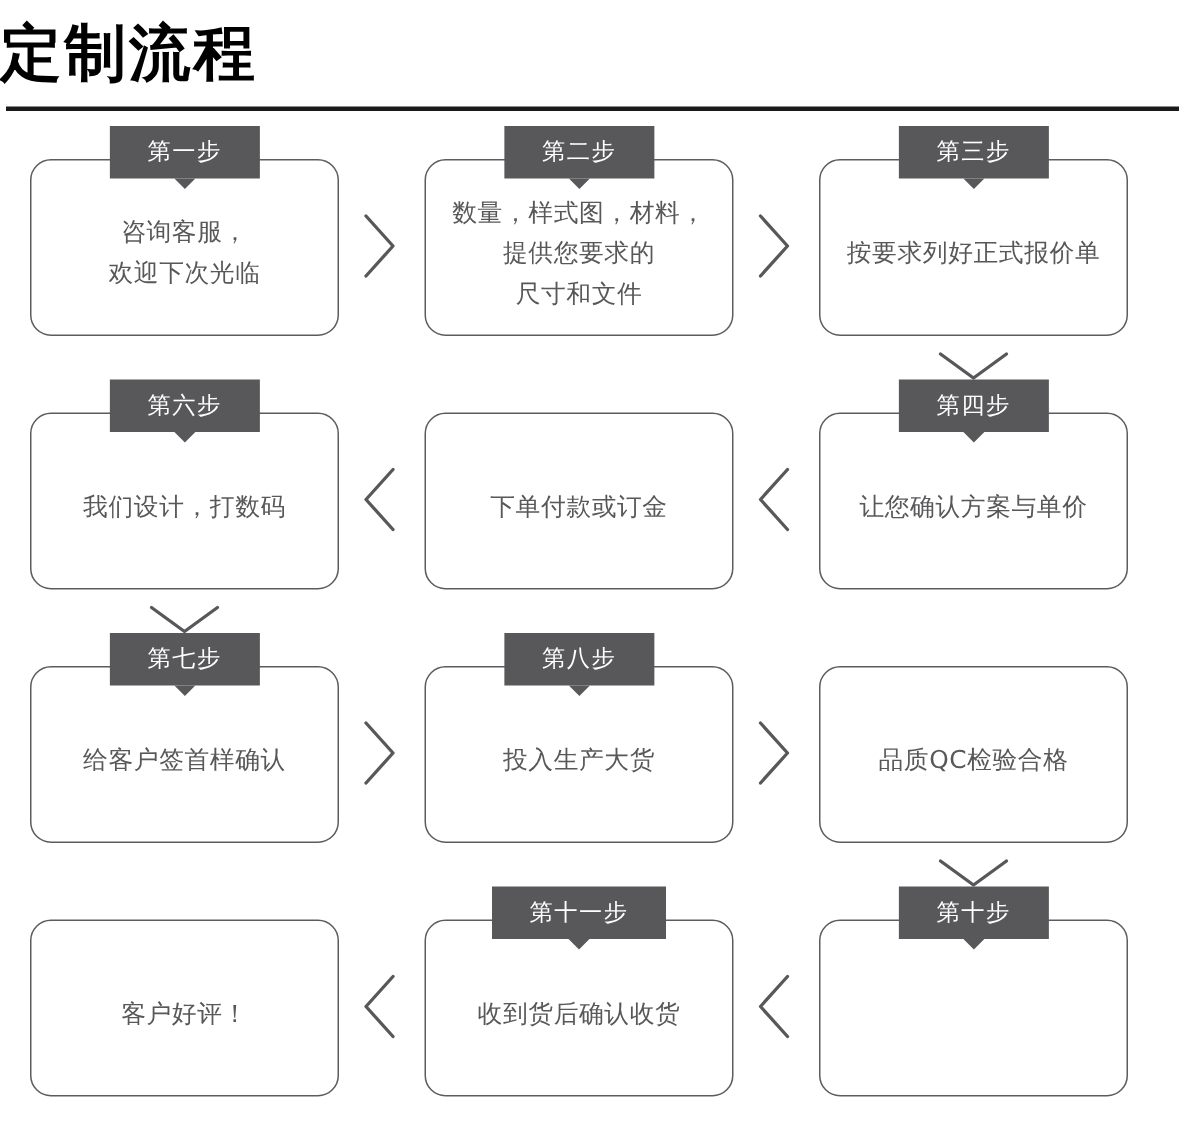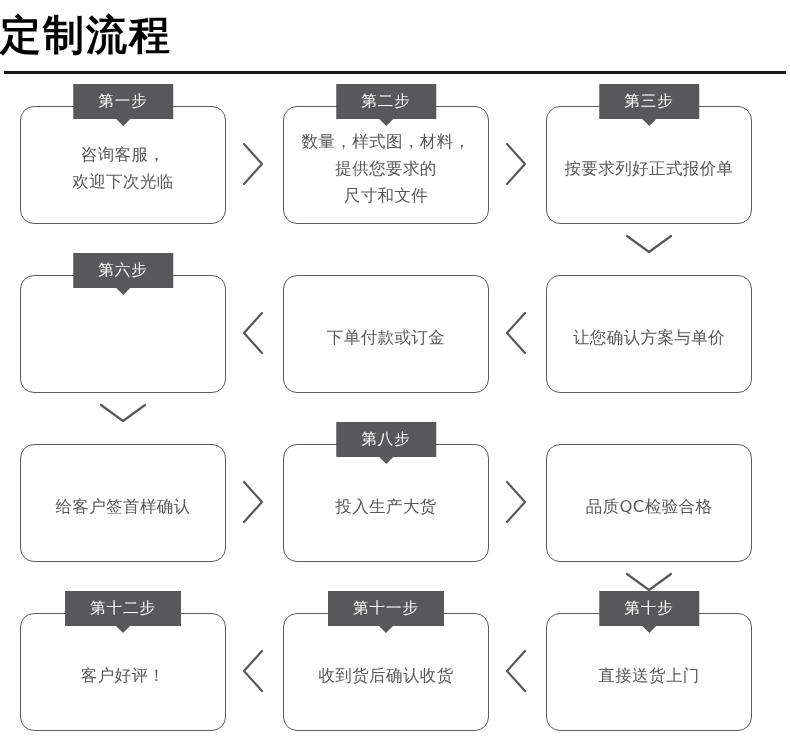--- a/index.html
+++ b/index.html
@@ -222,20 +222,21 @@
           <polyline points="6,6 28,22 50,6" fill="none" stroke="#58585a" stroke-width="2.2" stroke-linecap="round" stroke-linejoin="round"></polyline>
         </svg>
     </div>
   </div>
 
   <div class="row row-1">
 
     <div class="cell col-0">
       <div class="card"></div>
       <div class="card-text">
+        <span class="line">我们设计，打数码</span>
       </div>
       <div class="badge">
         <span>第六步</span>
         <span class="badge-notch"></span>
       </div>
     </div>
 
     <div class="chev-h after-col-0">
       <svg width="34" height="52" viewBox="0 0 34 52">
           <polyline points="26,6 8,26 26,46" fill="none" stroke="#58585a" stroke-width="2.2" stroke-linecap="round" stroke-linejoin="round"></polyline>
@@ -252,37 +253,45 @@
     <div class="chev-h after-col-1">
       <svg width="34" height="52" viewBox="0 0 34 52">
           <polyline points="26,6 8,26 26,46" fill="none" stroke="#58585a" stroke-width="2.2" stroke-linecap="round" stroke-linejoin="round"></polyline>
         </svg>
     </div>
 
     <div class="cell col-2">
       <div class="card"></div>
       <div class="card-text">
         <span class="line">让您确认方案与单价</span>
+      </div>
+      <div class="badge">
+        <span>第四步</span>
+        <span class="badge-notch"></span>
       </div>
     </div>
 
     <div class="chev-v under-col-0">
       <svg width="56" height="28" viewBox="0 0 56 28">
           <polyline points="6,6 28,22 50,6" fill="none" stroke="#58585a" stroke-width="2.2" stroke-linecap="round" stroke-linejoin="round"></polyline>
         </svg>
     </div>
   </div>
 
   <div class="row row-2">
 
     <div class="cell col-0">
       <div class="card"></div>
       <div class="card-text">
         <span class="line">给客户签首样确认</span>
       </div>
+      <div class="badge">
+        <span>第七步</span>
+        <span class="badge-notch"></span>
+      </div>
     </div>
 
     <div class="chev-h after-col-0">
       <svg width="34" height="52" viewBox="0 0 34 52">
           <polyline points="8,6 26,26 8,46" fill="none" stroke="#58585a" stroke-width="2.2" stroke-linecap="round" stroke-linejoin="round"></polyline>
         </svg>
     </div>
 
     <div class="cell col-1">
       <div class="card"></div>
@@ -315,24 +324,20 @@
     </div>
   </div>
 
   <div class="row row-3">
 
     <div class="cell col-0">
       <div class="card"></div>
       <div class="card-text">
         <span class="line">客户好评！</span>
       </div>
-      <div class="badge">
-        <span>第十二步</span>
-        <span class="badge-notch"></span>
-      </div>
     </div>
 
     <div class="chev-h after-col-0">
       <svg width="34" height="52" viewBox="0 0 34 52">
           <polyline points="26,6 8,26 26,46" fill="none" stroke="#58585a" stroke-width="2.2" stroke-linecap="round" stroke-linejoin="round"></polyline>
         </svg>
     </div>
 
     <div class="cell col-1">
       <div class="card"></div>
@@ -347,21 +352,20 @@
 
     <div class="chev-h after-col-1">
       <svg width="34" height="52" viewBox="0 0 34 52">
           <polyline points="26,6 8,26 26,46" fill="none" stroke="#58585a" stroke-width="2.2" stroke-linecap="round" stroke-linejoin="round"></polyline>
         </svg>
     </div>
 
     <div class="cell col-2">
       <div class="card"></div>
       <div class="card-text">
-        <span class="line">直接送货上门</span>
       </div>
       <div class="badge">
         <span>第十步</span>
         <span class="badge-notch"></span>
       </div>
     </div>
   </div>
 
 </div>
 

